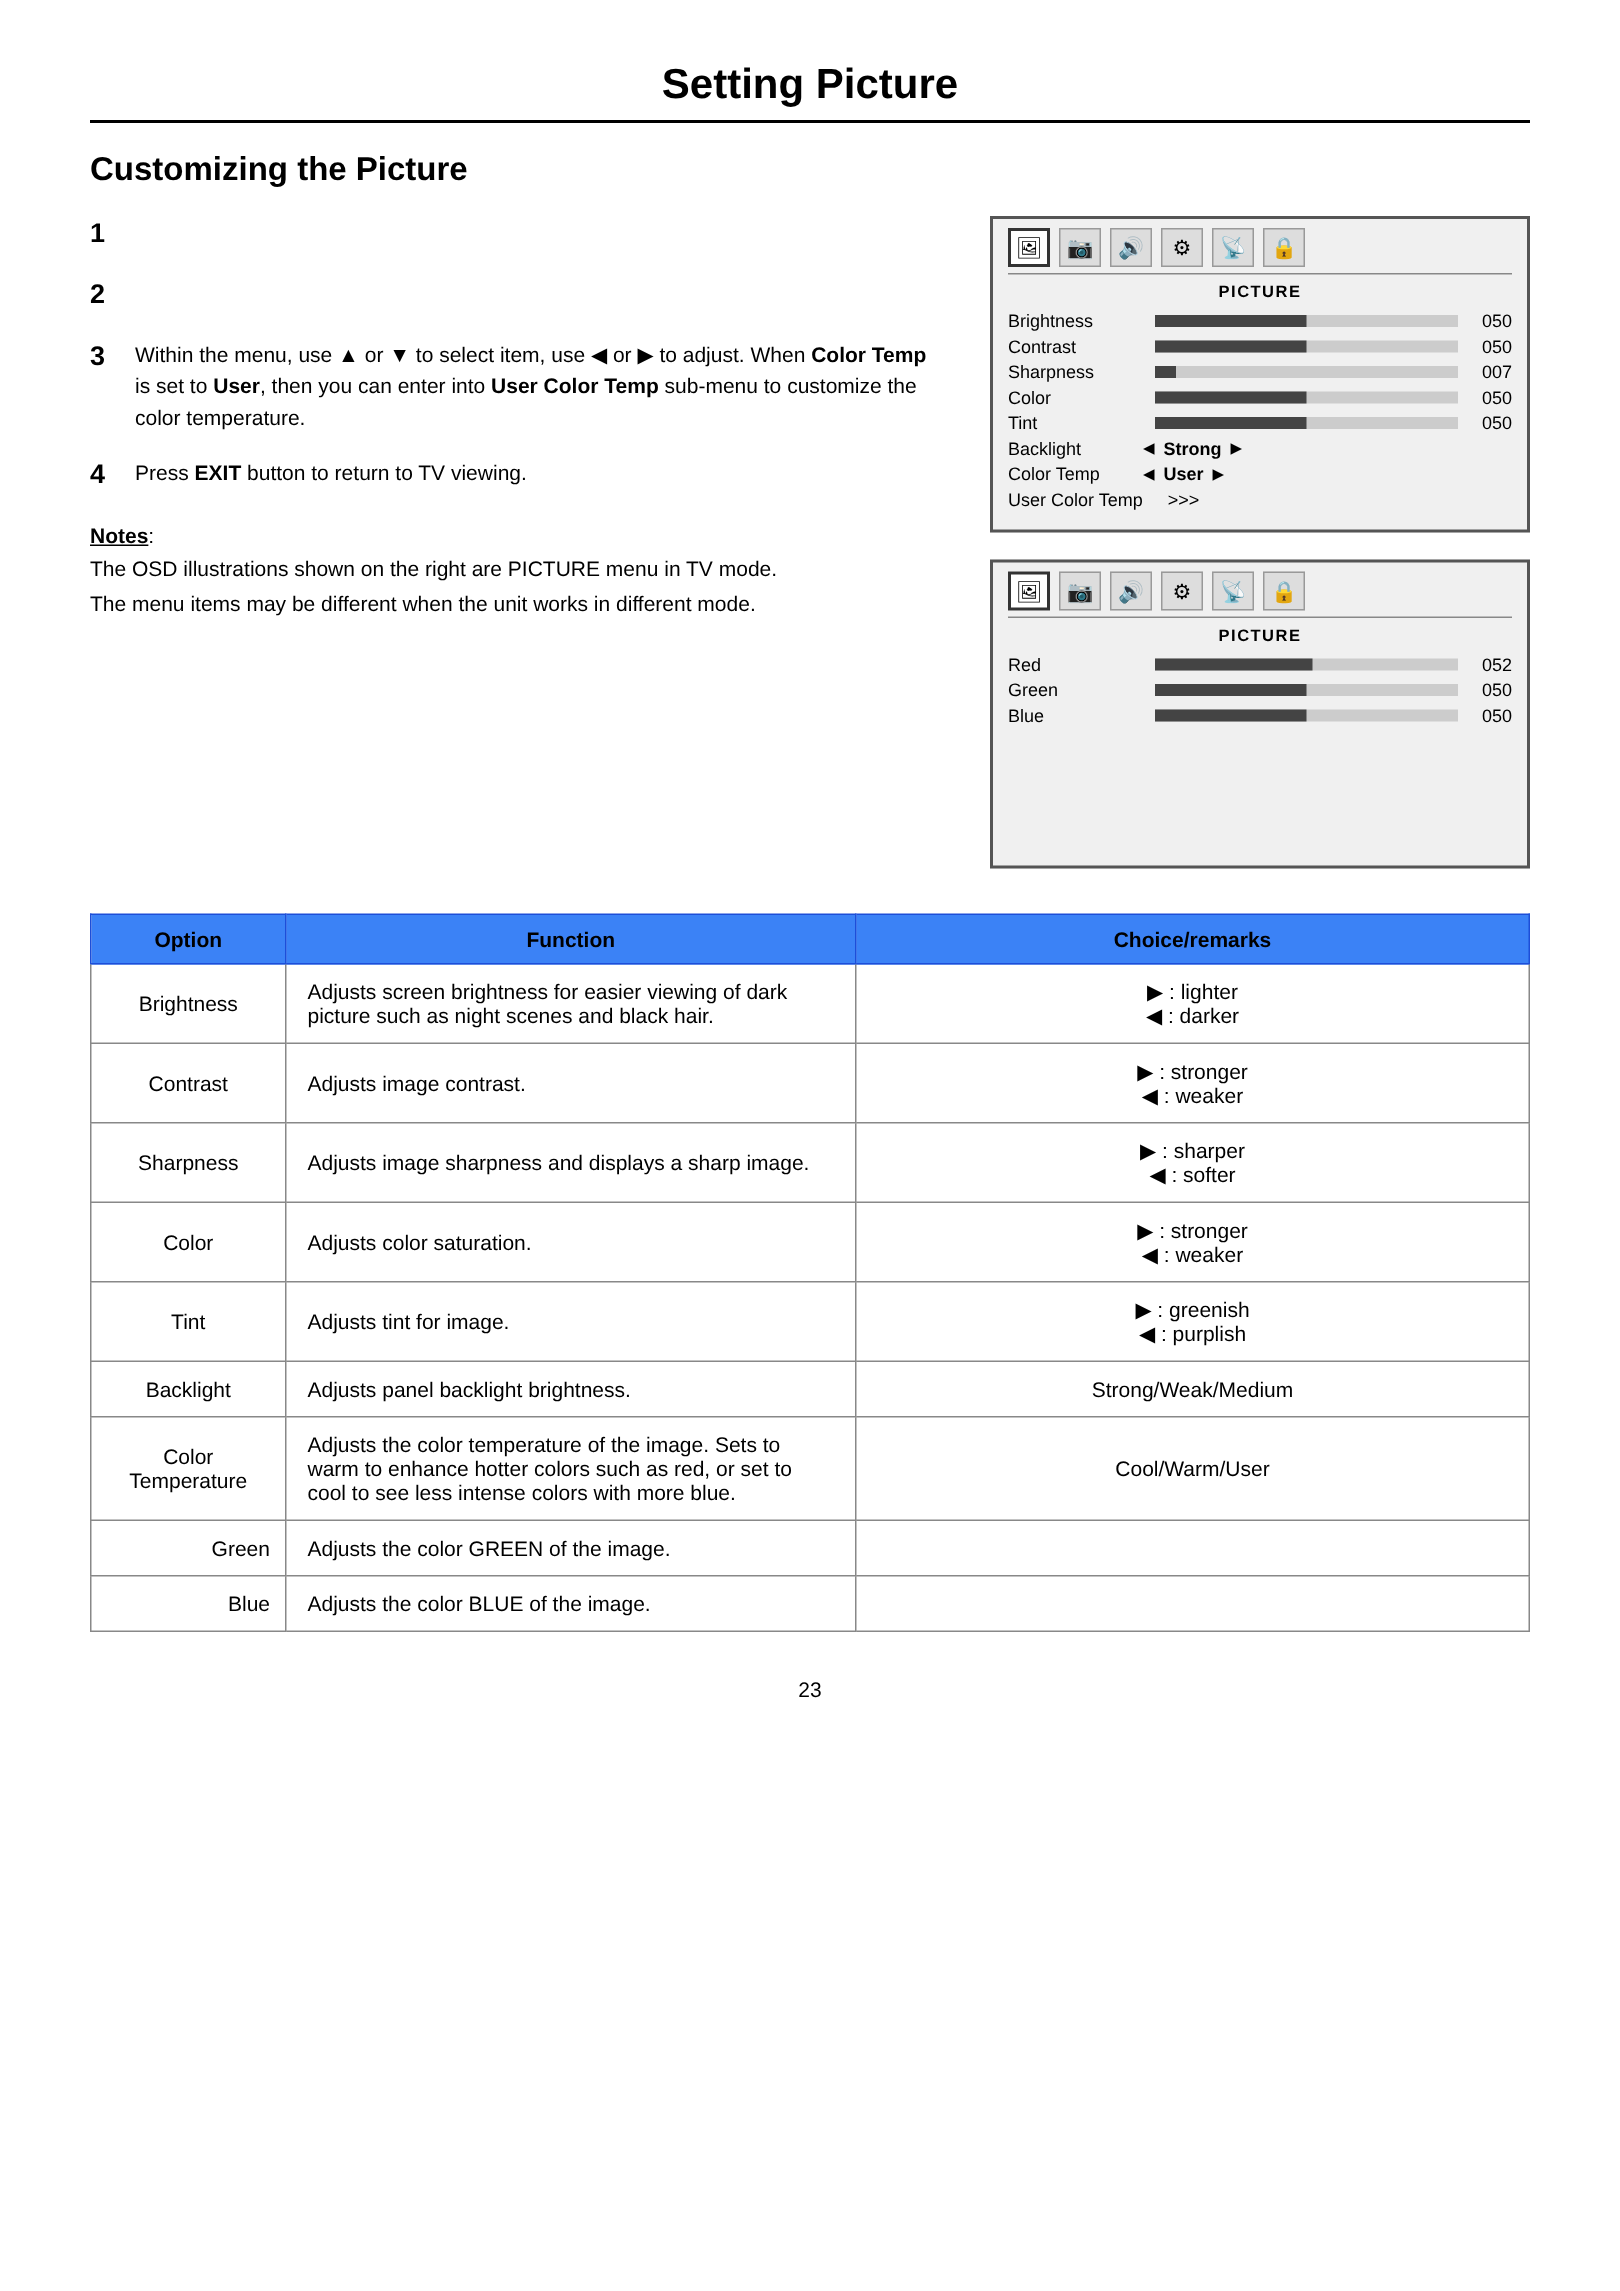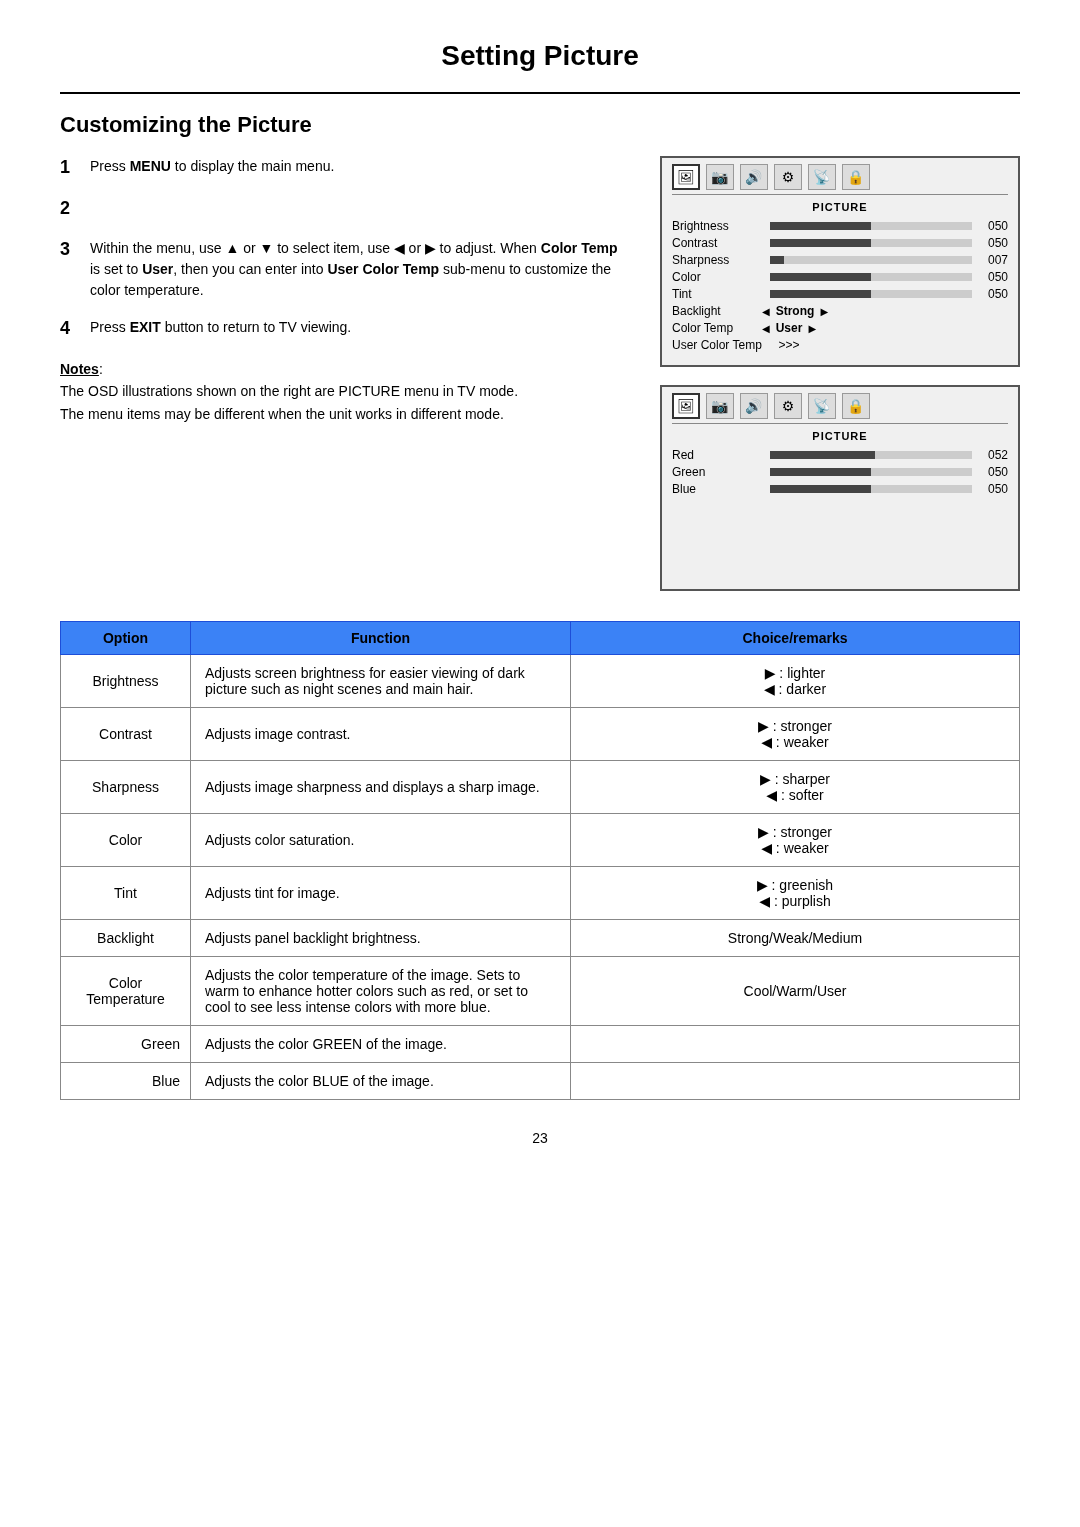--- a/index.html
+++ b/index.html
@@ -11,21 +11,21 @@
       width: 1080px;
       min-height: 1527px;
       padding: 40px 60px;
     }
 
     h1.page-title {
       text-align: center;
       font-size: 28px;
       font-weight: bold;
       margin-bottom: 10px;
-      padding-bottom: 20px;
+      padding-bottom: 8px;
       border-bottom: 2px solid #000;
     }
 
     h2.section-title {
       font-size: 22px;
       font-weight: bold;
       margin-bottom: 18px;
       margin-top: 18px;
     }
 
@@ -233,23 +233,20 @@
 <h1 class="page-title">Setting Picture</h1>
 
 <h2 class="section-title">Customizing the Picture</h2>
 
 <div class="main-content">
 
   <div class="instructions">
     <ol>
       <li>
         <span class="step-num">1</span>
-        <span class="step-text">
-          Press <strong>MENU</strong> to display the main menu.
-        </span>
       </li>
       <li>
         <span class="step-num">2</span>
       </li>
       <li>
         <span class="step-num">3</span>
         <span class="step-text">
           Within the menu, use ▲ or ▼ to select item, use ◀ or ▶ to adjust.
           When <strong>Color Temp</strong> is set to <strong>User</strong>, then you can enter into <strong>User Color Temp</strong> sub-menu to customize the color temperature.
         </span>
@@ -378,21 +375,21 @@
   <thead>
     <tr>
       <th class="col-option">Option</th>
       <th class="col-function">Function</th>
       <th class="col-choice">Choice/remarks</th>
     </tr>
   </thead>
   <tbody>
     <tr>
       <td class="col-option">Brightness</td>
-      <td class="col-function">Adjusts screen brightness for easier viewing of dark picture such as night scenes and main hair.</td>
+      <td class="col-function">Adjusts screen brightness for easier viewing of dark picture such as night scenes and black hair.</td>
       <td class="col-choice">▶ : lighter<br>◀ : darker</td>
     </tr>
     <tr>
       <td class="col-option">Contrast</td>
       <td class="col-function">Adjusts image contrast.</td>
       <td class="col-choice">▶ : stronger<br>◀ : weaker</td>
     </tr>
     <tr>
       <td class="col-option">Sharpness</td>
       <td class="col-function">Adjusts image sharpness and displays a sharp image.</td>

